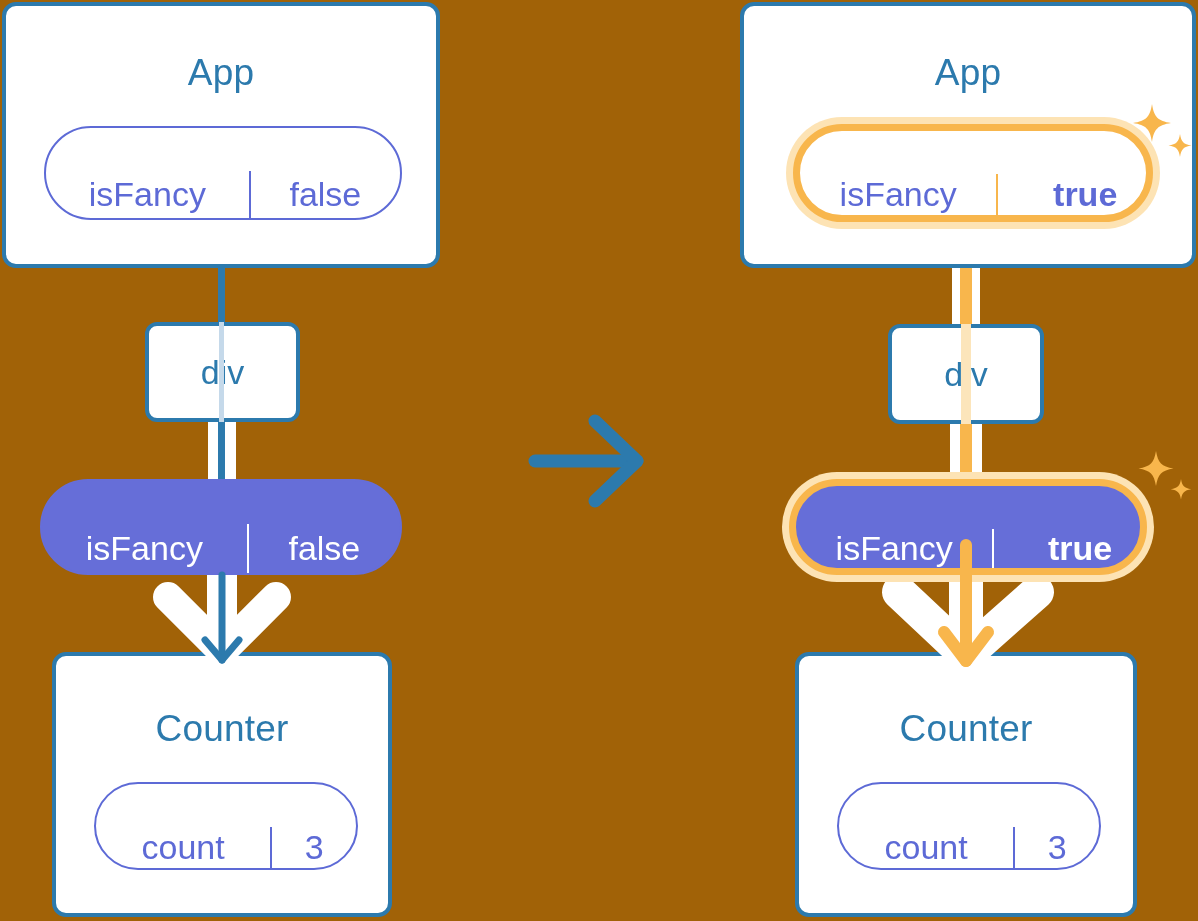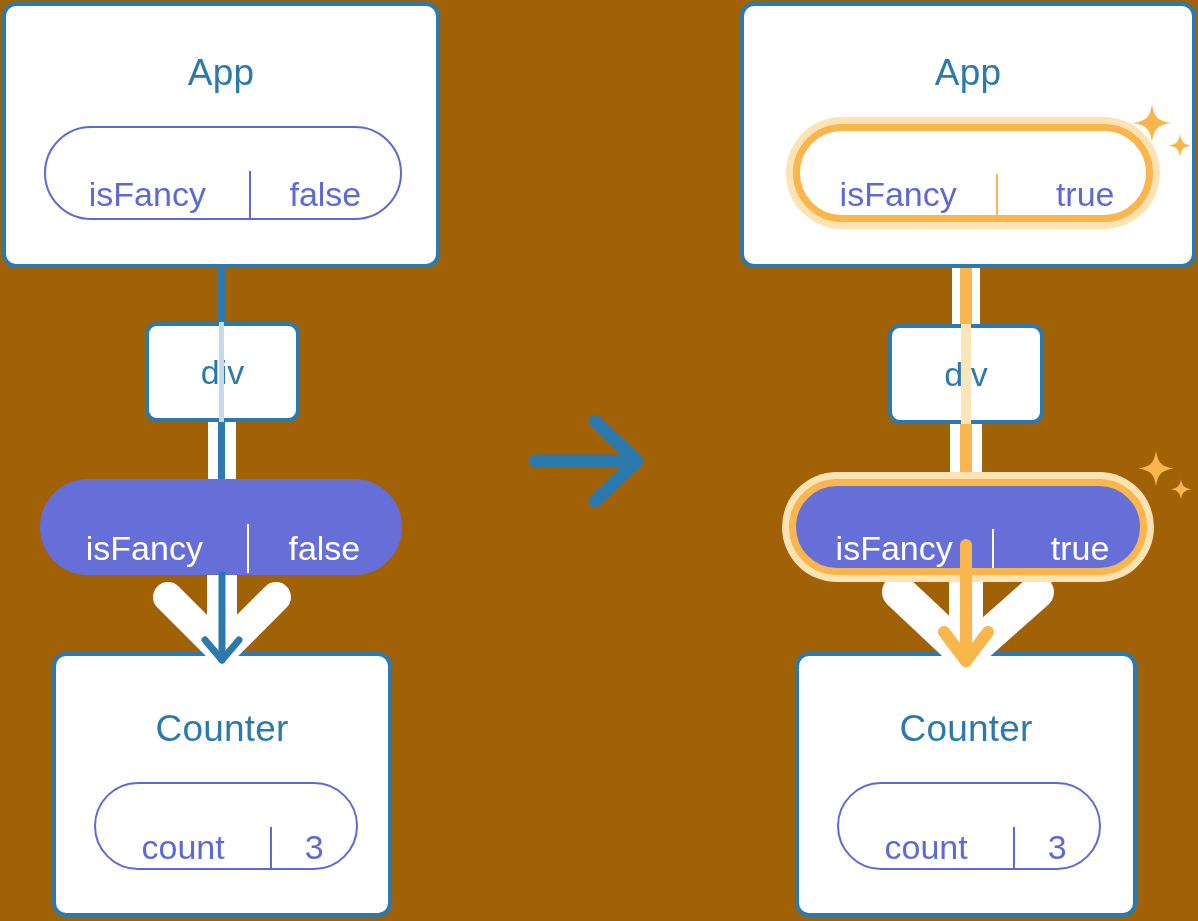--- a/index.html
+++ b/index.html
@@ -84,21 +84,21 @@
   .pill.outline .half.right { border-left: 2.5px solid #5d6ad6; }
 
   
   .pill.filled {
     background: #666ed8;
     border: 2.5px solid #666ed8;
   }
   .pill.filled .half { color: #ffffff; }
   .pill.filled .half.right { border-left: 2.5px solid #ffffff; }
 
-  .bold-val { font-weight: normal; padding-left: 26px; }
+  .bold-val { font-weight: bold; padding-left: 26px; }
 
   
   .pill.hl {
     border-color: #f8b64c;
     border-width: 7px;
     box-shadow: 0 0 0 7px #fde3b4;
   }
   .pill.outline.hl .half { color: #5d6ad6; }
   .pill.outline.hl .half.right { border-left: 2.5px solid #f8b64c; }
   .pill.filled.hl { border-color: #f8b64c; }

